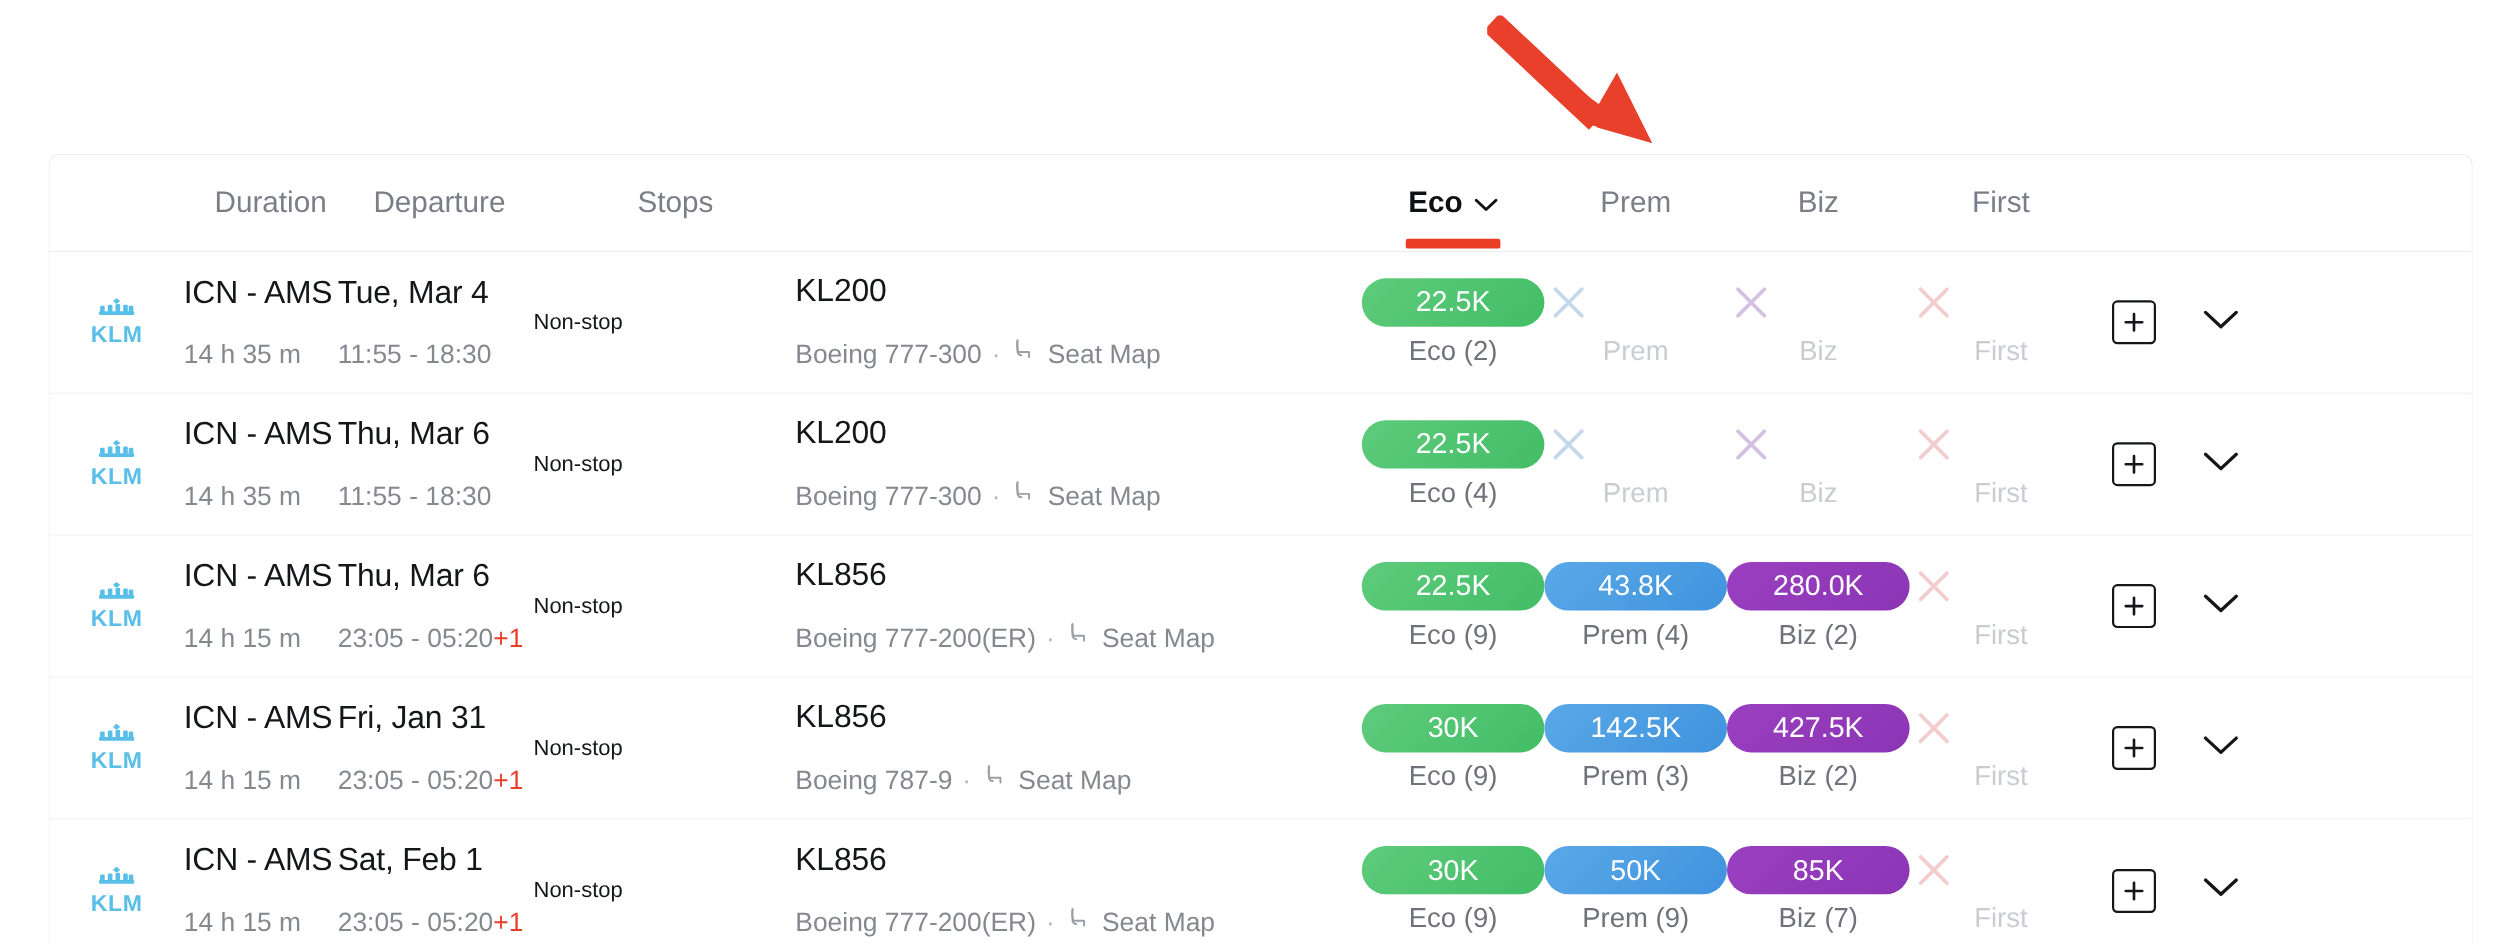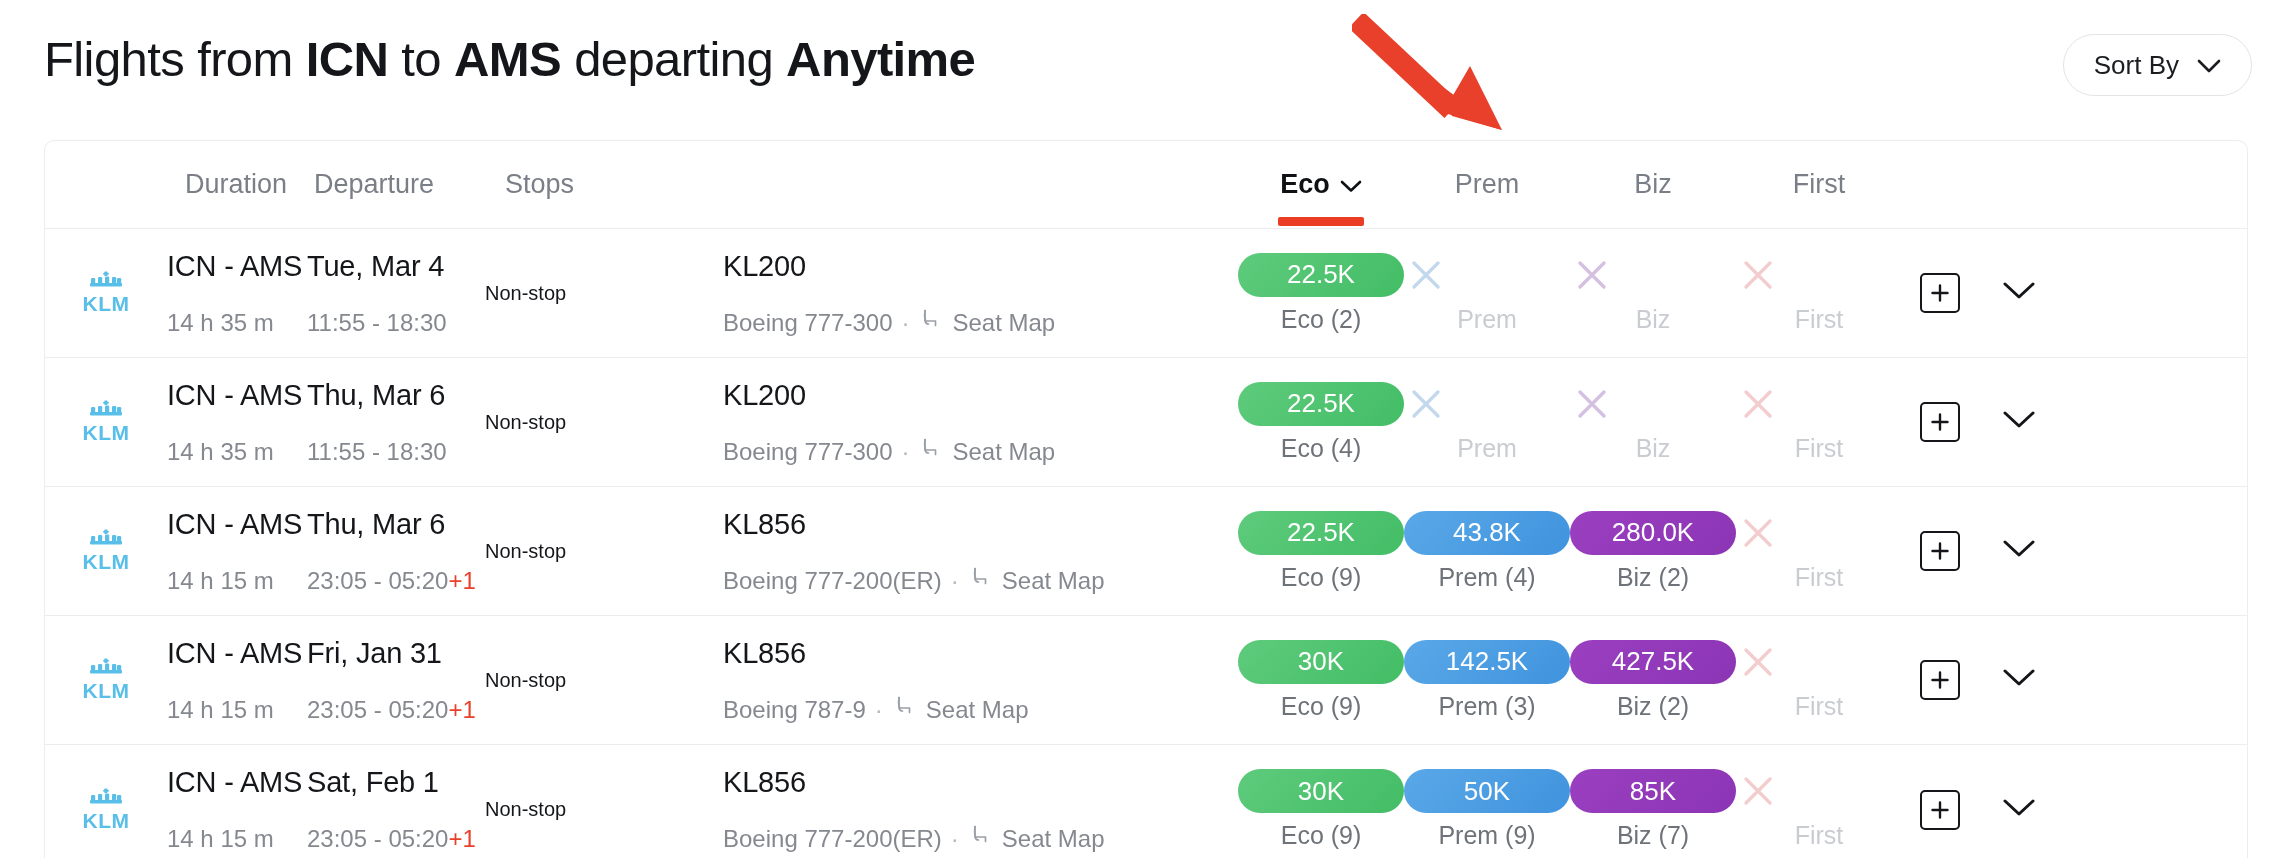--- a/index.html
+++ b/index.html
@@ -54,21 +54,21 @@
     overflow: hidden;
   }
 
   .thead {
     display: flex; align-items: center;
     height: 88px;
     border-bottom: 1.5px solid #ebedf0;
     position: relative;
   }
   .thead .th {
-    font-size: 27px; color: #7a7f87; font-weight: normal;
+    font-size: 27px; color: #7a7f87; font-weight: normal; text-align: center;
   }
 
   
   .c-logo     { width: 122px; flex: 0 0 122px; }
   .c-route    { width: 140px; flex: 0 0 140px; }
   .c-dep      { width: 178px; flex: 0 0 178px; }
   .c-stops    { width: 238px; flex: 0 0 238px; }
   .c-flight   { width: 515px; flex: 0 0 515px; }
   .c-cabin    { width: 166px; flex: 0 0 166px; text-align: center; }
   .c-actions  { width: 190px; flex: 0 0 190px; }
@@ -162,32 +162,20 @@
     display: flex; align-items: center; justify-content: center;
     cursor: pointer; background: #fff;
   }
   .expand-btn { cursor: pointer; display: block; }
 </style>
 </head>
 <body>
 
 <div class="page">
 
-  <div class="header">
-    <h1 class="page-title" id="pageTitle"><span class="light">Flights from </span><span class="strong">ICN</span><span class="light"> to </span><span class="strong">AMS</span><span class="light"> departing </span><span class="strong">Anytime</span></h1>
-
-    <div class="sort-by">
-      <span>Sort By</span>
-      <span class="chev">
-        <svg width="24" height="15" viewBox="0 0 24 15" fill="none">
-          <path d="M2 2 L12 12 L22 2" stroke="#1b1d21" stroke-width="2.6" stroke-linecap="round" stroke-linejoin="round"></path>
-        </svg>
-      </span>
-    </div>
-  </div>
 
   <div class="arrow-annotation">
     <svg width="190" height="116" viewBox="0 0 190 116" fill="none">
       <path d="M6 8 L96 90 L118 52 L150 116 L100 102 L84 68 Z" fill="#e8402a"></path>
       <path d="M4 6 L100 96" stroke="#e8402a" stroke-width="22" stroke-linecap="butt"></path>
       <path d="M62 52 L150 116 L96 100 L78 66 Z" fill="#e8402a"></path>
     </svg>
   </div>
 
   <div class="table">

